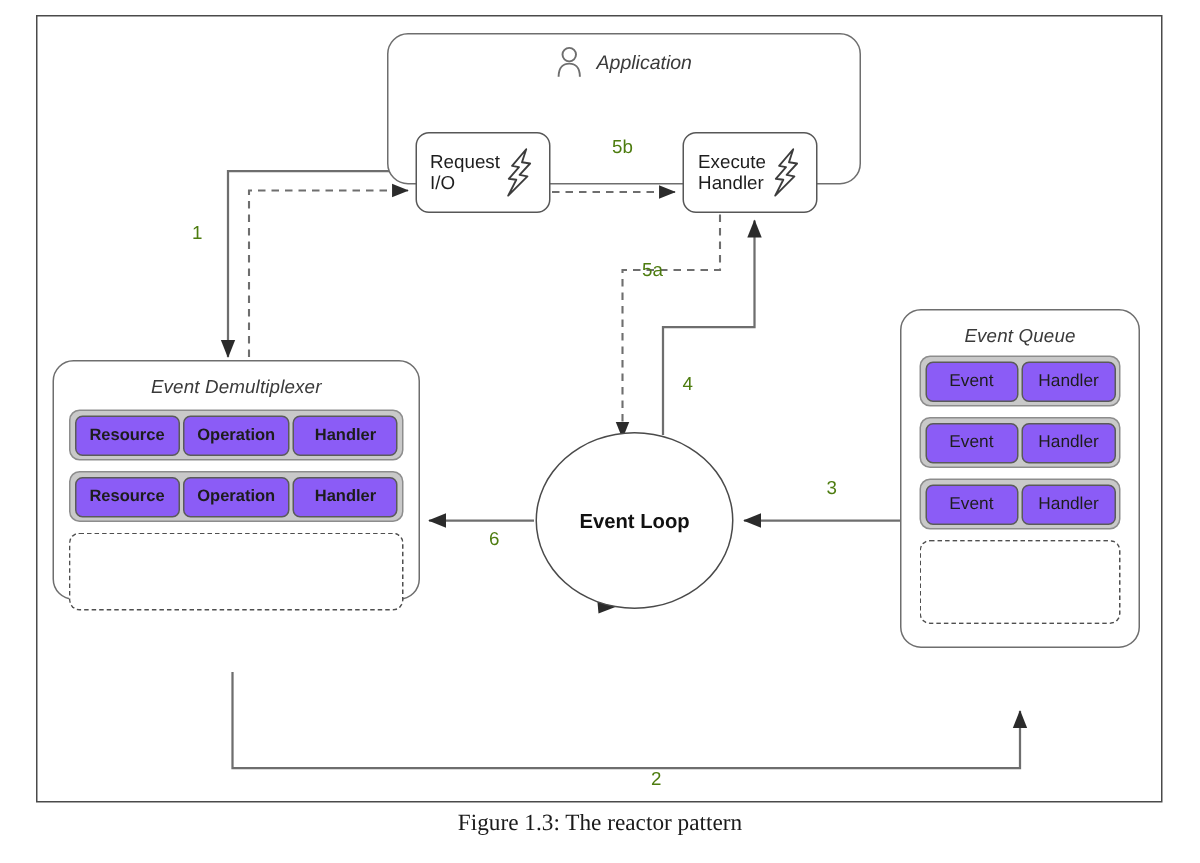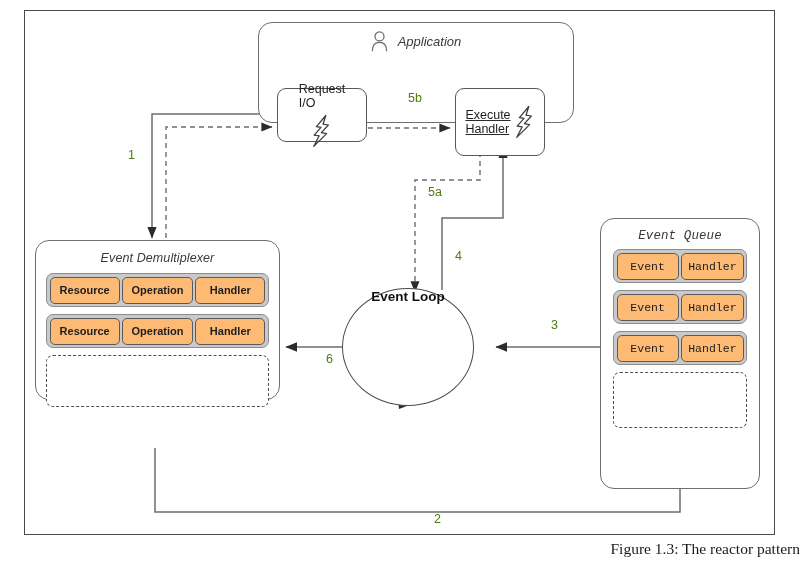--- a/index.html
+++ b/index.html
@@ -53,47 +53,47 @@
   .abox{
     position:absolute;
     border:1.2px solid #575757;
     border-radius:9px;
     background:#fff;
     box-sizing:border-box;
     display:flex;align-items:center;justify-content:center;gap:4px;
     padding:0 6px;
   }
   .abox .lines{font-size:12.5px;line-height:14px;color:#1d1d1d;text-align:left;}
-  #request-io{left:277px;top:88px;width:90px;height:54px;flex-direction:column;}
-  #execute-handler{left:455px;top:88px;width:90px;height:68px;text-decoration:underline;}
+  #request-io{left:277px;top:88px;width:90px;height:54px;}
+  #execute-handler{left:455px;top:88px;width:90px;height:54px;}
 
   
   #demux{left:35px;top:240px;width:245px;height:160px;}
   #demux .rbox-title{top:10px;}
   .demux-rows{position:absolute;left:10px;top:32px;right:10px;}
 
   
-  #equeue{left:600px;top:218px;width:160px;height:271px;font-family:Liberation Mono, monospace;}
+  #equeue{left:600px;top:206px;width:160px;height:226px;}
   #equeue .rbox-title{top:10px;}
   .queue-rows{position:absolute;left:12px;top:30px;right:12px;}
 
   
   .grow{
     border:1.4px solid #8d8d8d;
     background:#c9c9c9;
     border-radius:7px;
     padding:2.5px;
     display:flex;
     gap:2.5px;
     margin-bottom:7px;
     box-sizing:border-box;
   }
   .gcell{
     flex:1;
-    background:#fdba74;
+    background:#8b5cf6;
     border:1.2px solid #5a5a5a;
     border-radius:5px;
     font-size:11.5px;
     color:#1d1d1d;
     text-align:center;
     line-height:25px;
     height:27px;
     box-sizing:border-box;
     white-space:nowrap;
     overflow:hidden;
@@ -103,41 +103,41 @@
     border:1.6px dashed #4f4f4f;
     border-radius:7px;
     background:#fff;
     box-sizing:border-box;
   }
   #demux-placeholder{height:52px;}
   #queue-placeholder{height:56px;}
 
   
   #event-loop{
-    position:absolute;left:342px;top:288px;width:132px;height:118px;
+    position:absolute;left:357px;top:288px;width:132px;height:118px;
     border:1.3px solid #4a4a4a;
     border-radius:50%;
     background:#fff;
-    display:flex;justify-content:center;
+    display:flex;align-items:center;justify-content:center;
     box-sizing:border-box;
   }
   #event-loop .el-label{font-size:13.5px;font-weight:bold;color:#111;}
 
   
   .steplabel{
     position:absolute;
     font-size:12.5px;
     color:#4d7c0f;
     white-space:nowrap;
   }
 
   
   #caption{
     position:absolute;left:0;right:0;top:540px;
-    text-align:right;
+    text-align:center;
     font-family:"Liberation Serif", serif;
     font-size:15.5px;
     color:#1a1a1a;
   }
 </style>
 </head>
 <body>
 
 <div id="page">
 
@@ -267,19 +267,19 @@
         <div class="gcell">Handler</div>
       </div>
       <div class="placeholder" id="queue-placeholder"></div>
     </div>
   </div>
 
   <div class="steplabel" style="left:128px;top:148px;">1</div>
   <div class="steplabel" style="left:434px;top:512px;">2</div>
   <div class="steplabel" style="left:551px;top:318px;">3</div>
   <div class="steplabel" style="left:455px;top:249px;">4</div>
-  <div class="steplabel" style="left:428px;top:185px;">5a</div>
+  <div class="steplabel" style="left:428px;top:173px;">5a</div>
   <div class="steplabel" style="left:408px;top:91px;">5b</div>
   <div class="steplabel" style="left:326px;top:352px;">6</div>
 
   <div id="caption">Figure 1.3: The reactor pattern</div>
 
 </div>
 
 </body></html>

